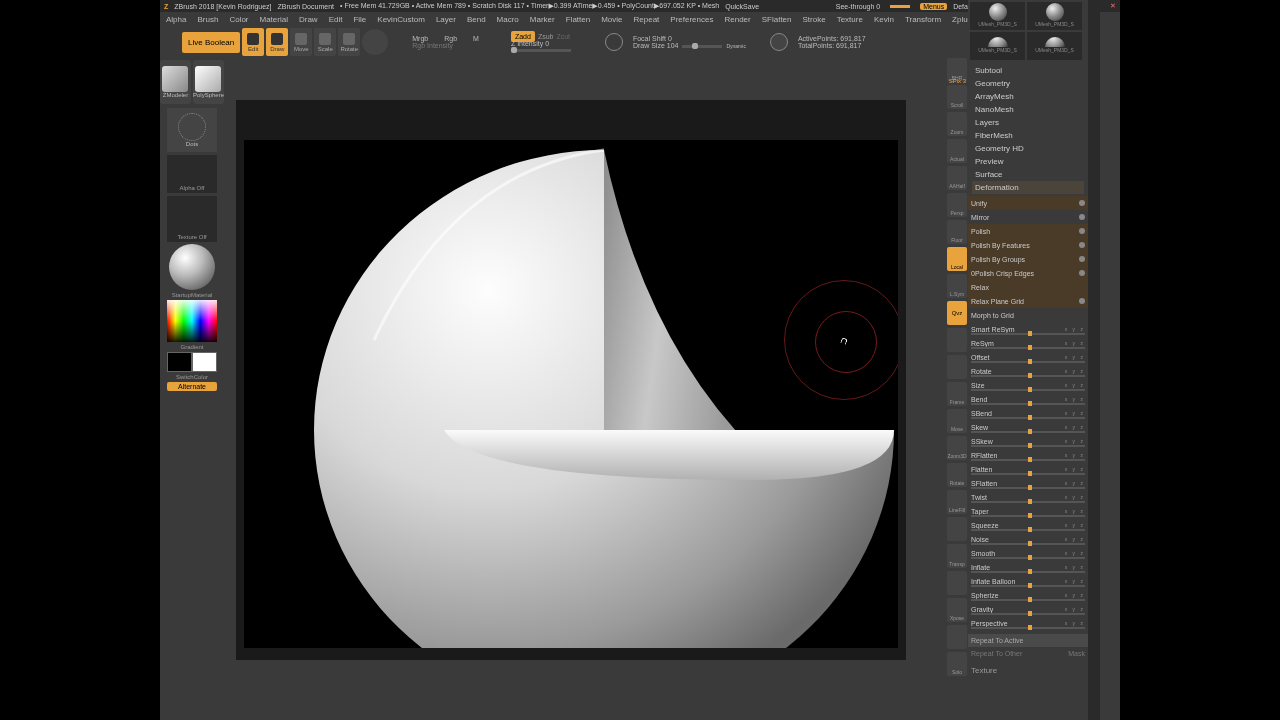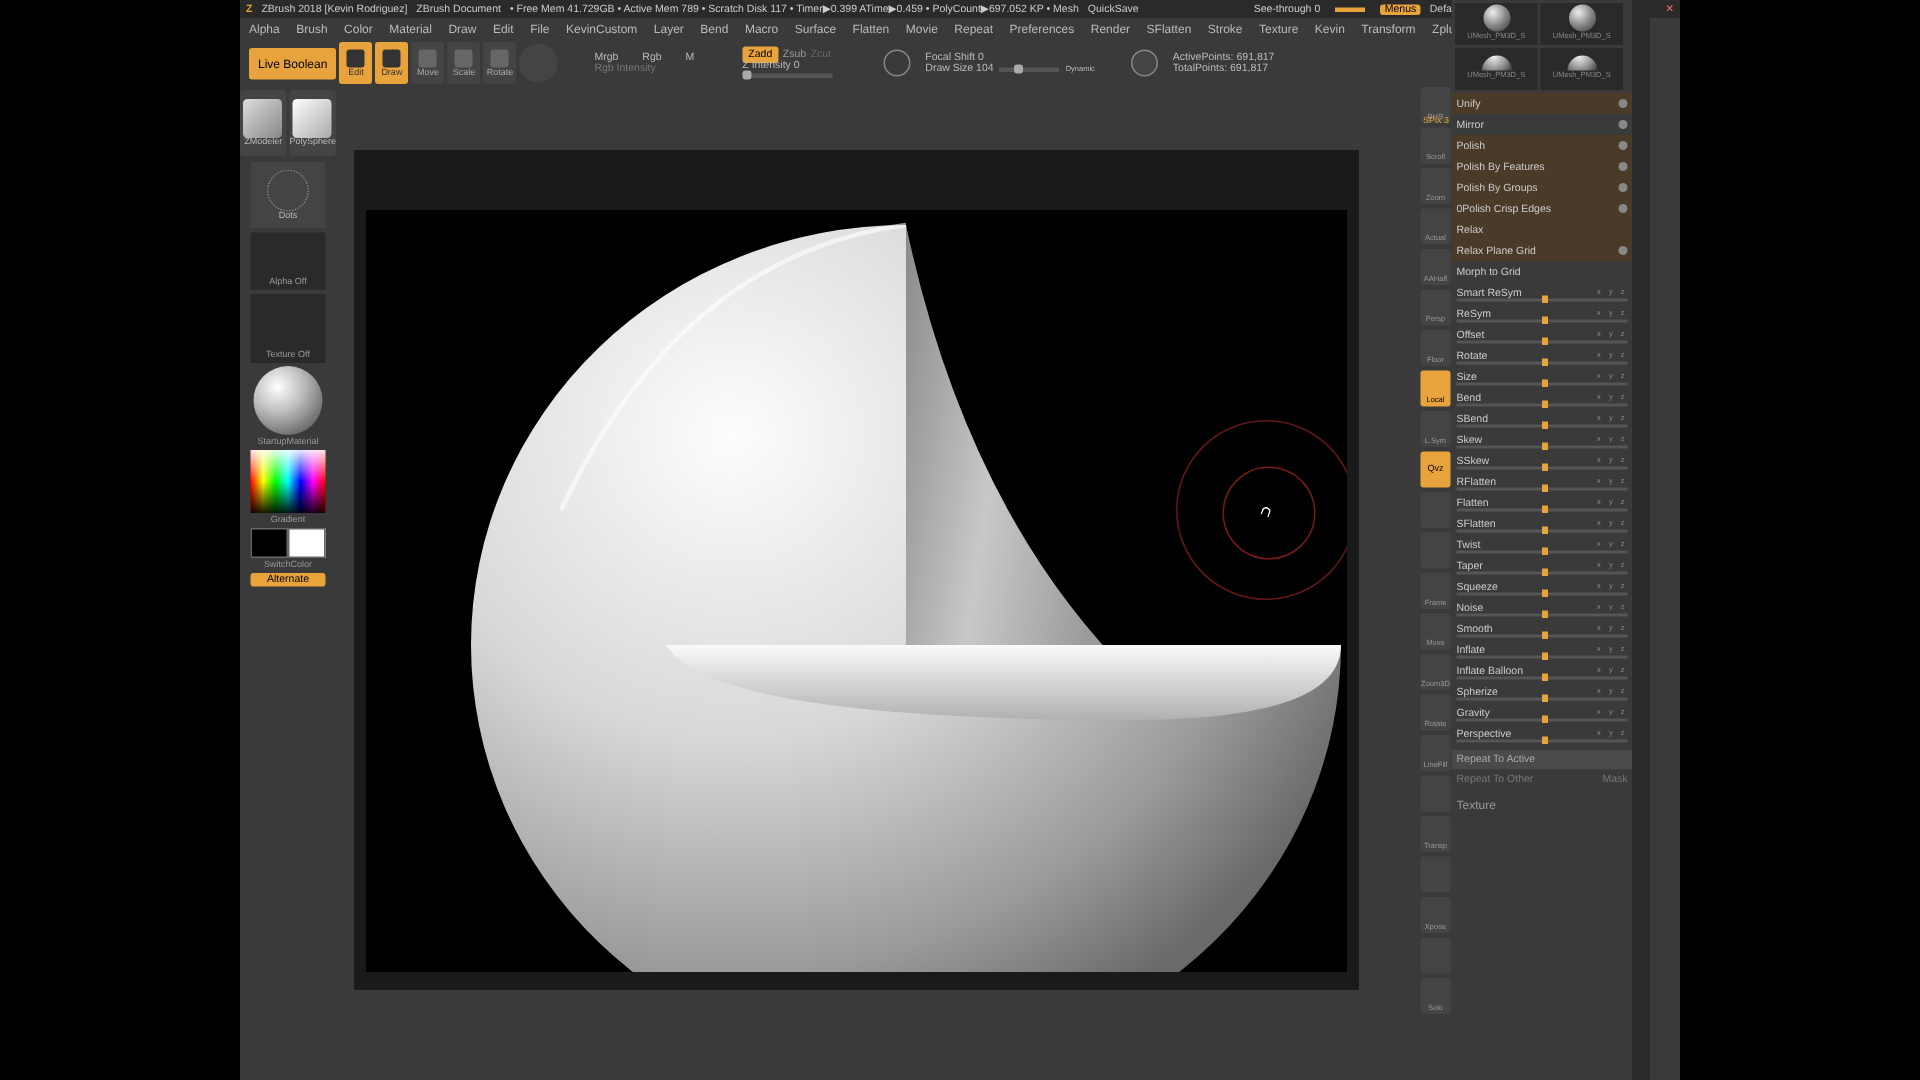--- a/index.html
+++ b/index.html
@@ -4,21 +4,21 @@
 <style>
 * { margin:0; padding:0; box-sizing:border-box; font-family:Arial,sans-serif; user-select:none; }
 body { background:#000; width:1280px; height:720px; overflow:hidden; position:relative; }
 .app { position:absolute; left:160px; top:0; width:960px; height:720px; background:#3a3a3a; }
 .titlebar { height:12px; background:#2a2a2a; display:flex; align-items:center; font-size:7px; color:#ccc; padding:0 4px; gap:6px; }
 .titlebar .logo { color:#e8a33d; font-weight:bold; }
 .titlebar .menus-btn { background:#e8a33d; color:#000; padding:0 3px; border-radius:2px; }
 .titlebar .close { margin-left:auto; color:#f66; }
 .menubar { height:14px; background:#3a3a3a; display:flex; align-items:center; font-size:8px; color:#bbb; padding:0 6px; gap:11px; }
 .menubar span { cursor:pointer; }
-.toolbar { height:32px; background:#3a3a3a; display:flex; align-items:center; padding:2px 6px; gap:2px; font-size:7px; color:#bbb; }
+.toolbar { height:32px; background:#3a3a3a; display:flex; align-items:center; padding:2px 22px; gap:2px; font-size:7px; color:#bbb; }
 .btn-live { background:#e8a33d; color:#000; padding:6px 6px; border-radius:2px; font-size:8px; cursor:pointer; }
 .btn-ico { width:22px; height:28px; background:#e8a33d; display:flex; flex-direction:column; align-items:center; justify-content:center; border-radius:2px; font-size:6px; color:#333; cursor:pointer; }
 .btn-ico.dark { background:#444; color:#aaa; }
 .btn-ico .g { width:12px; height:12px; background:#333; border-radius:2px; margin-bottom:1px; }
 .btn-ico.dark .g { background:#666; }
 .grp { display:flex; flex-direction:column; font-size:7px; margin-left:8px; }
 .slider-mini { width:60px; height:3px; background:#555; position:relative; margin-top:2px; }
 .slider-mini .h { position:absolute; width:6px; height:6px; background:#aaa; top:-2px; border-radius:2px; }
 .zadd { background:#e8a33d; color:#000; padding:2px 4px; font-size:7px; border-radius:2px; }
 .zsub { color:#999; font-size:7px; margin-left:3px; }
@@ -97,21 +97,21 @@
       <span>Brush</span>
       <span>Color</span>
       <span>Material</span>
       <span>Draw</span>
       <span>Edit</span>
       <span>File</span>
       <span>KevinCustom</span>
       <span>Layer</span>
       <span>Bend</span>
       <span>Macro</span>
-      <span>Surface</span>
+      <span>Marker</span>
       <span>Flatten</span>
       <span>Movie</span>
       <span>Repeat</span>
       <span>Preferences</span>
       <span>Render</span>
       <span>SFlatten</span>
       <span>Stroke</span>
       <span>Texture</span>
       <span>Kevin</span>
       <span>Transform</span>
@@ -284,20 +284,32 @@
         </div>
         <div class="rp-th">
           <div class="hemi"></div>
           <span>UMesh_PM3D_S</span>
         </div>
         <div class="rp-th">
           <div class="hemi"></div>
           <span>UMesh_PM3D_S</span>
         </div>
       </div>
+    <div class="rp-list" id="sections">
+        <div class="rp-item">Subtool</div>
+        <div class="rp-item">Geometry</div>
+        <div class="rp-item">ArrayMesh</div>
+        <div class="rp-item">NanoMesh</div>
+        <div class="rp-item">Layers</div>
+        <div class="rp-item">FiberMesh</div>
+        <div class="rp-item">Geometry HD</div>
+        <div class="rp-item">Preview</div>
+        <div class="rp-item">Surface</div>
+        <div class="rp-item rp-def">Deformation</div>
+      </div>
     <div id="deform">
         <div class="rp-slider hl">
           <span class="nm">Unify</span>
           <span class="dot"></span>
         </div>
         <div class="rp-slider">
           <span class="nm">Mirror</span>
           <span class="dot"></span>
         </div>
         <div class="rp-slider hl">

